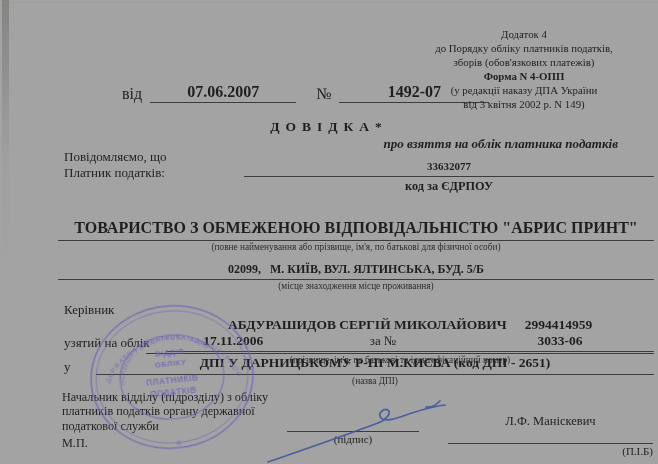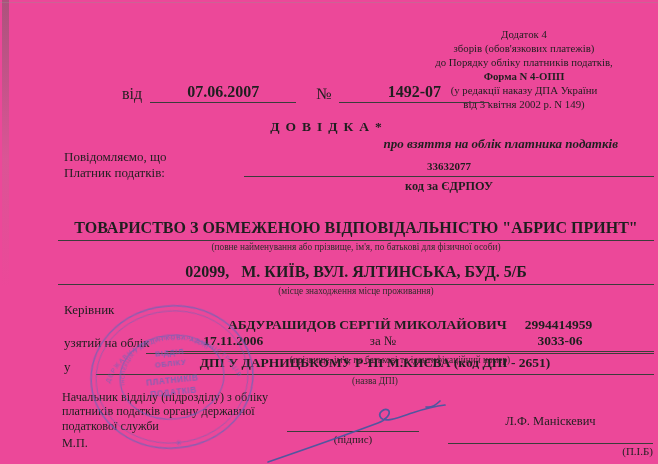--- a/index.html
+++ b/index.html
@@ -1,21 +1,21 @@
 <!DOCTYPE html>
 <html><head>
 <meta charset="utf-8">
 <style>
   html,body { margin:0; padding:0; }
   body { background:#e9e9e6; }
   .page {
     position:relative;
     width:658px; height:464px;
     margin:0 auto;
-    background:#ec4899;
+    background:#a3a3a3;
     font-family:"Liberation Serif","DejaVu Serif",serif;
     color:#1f1f1f;
     overflow:hidden;
   }
   .scan-edge-left {
     position:absolute; left:2px; top:0; width:7px; height:62%;
     background:linear-gradient(to bottom, rgba(95,95,90,.45), rgba(140,140,132,.18) 55%, rgba(160,160,152,0));
   }
   .scan-edge-top {
     position:absolute; left:0; top:2px; right:0; height:1px;
@@ -44,21 +44,21 @@
   }
   .doc-subtitle {
     position:absolute; left:40px; right:40px; top:136px;
     text-align:right; font-weight:bold; font-style:italic; font-size:13px;
   }
   .lbl { position:absolute; font-size:13px; }
   .field {
     position:absolute;
   }
   .field .val {
-    text-align:center; font-weight:bold; font-size:16px;
+    text-align:center; font-weight:bold; font-size:12px;
     padding-bottom:2px; border-bottom:1.6px solid #3c3c3a;
     white-space:pre-wrap; line-height:1.25;
   }
   .field .cap {
     text-align:center; font-size:9.3px; color:#2e2c2a; padding-top:1px;
   }
   .payer-field .val { font-size:11px; }
   .payer-field .cap { font-size:12.3px; font-weight:bold; color:#1f1f1f; padding-top:2px; }
   .company-field .val { font-size:16px; }
   .director-field .val { font-size:13.5px; }
@@ -100,22 +100,22 @@
 </style>
 </head>
 <body>
 
 <div class="page">
   <div class="scan-edge-left"></div>
   <div class="scan-edge-top"></div>
 
   <div class="annex-note">
     <div>Додаток 4</div>
+    <div>до Порядку обліку платників податків,</div>
     <div>зборів (обов'язкових платежів)</div>
-    <div>до Порядку обліку платників податків,</div>
     <div class="b">Форма N 4-ОПП</div>
     <div>(у редакції наказу ДПА України</div>
     <div>від 3 квітня 2002 р. N 149)</div>
   </div>
 
   <div class="ref-row">
     <span>від</span>
     <span class="ref-val date uline">07.06.2007</span>
     <span class="ref-no">№</span>
     <span class="ref-val num uline">1492-07</span>

